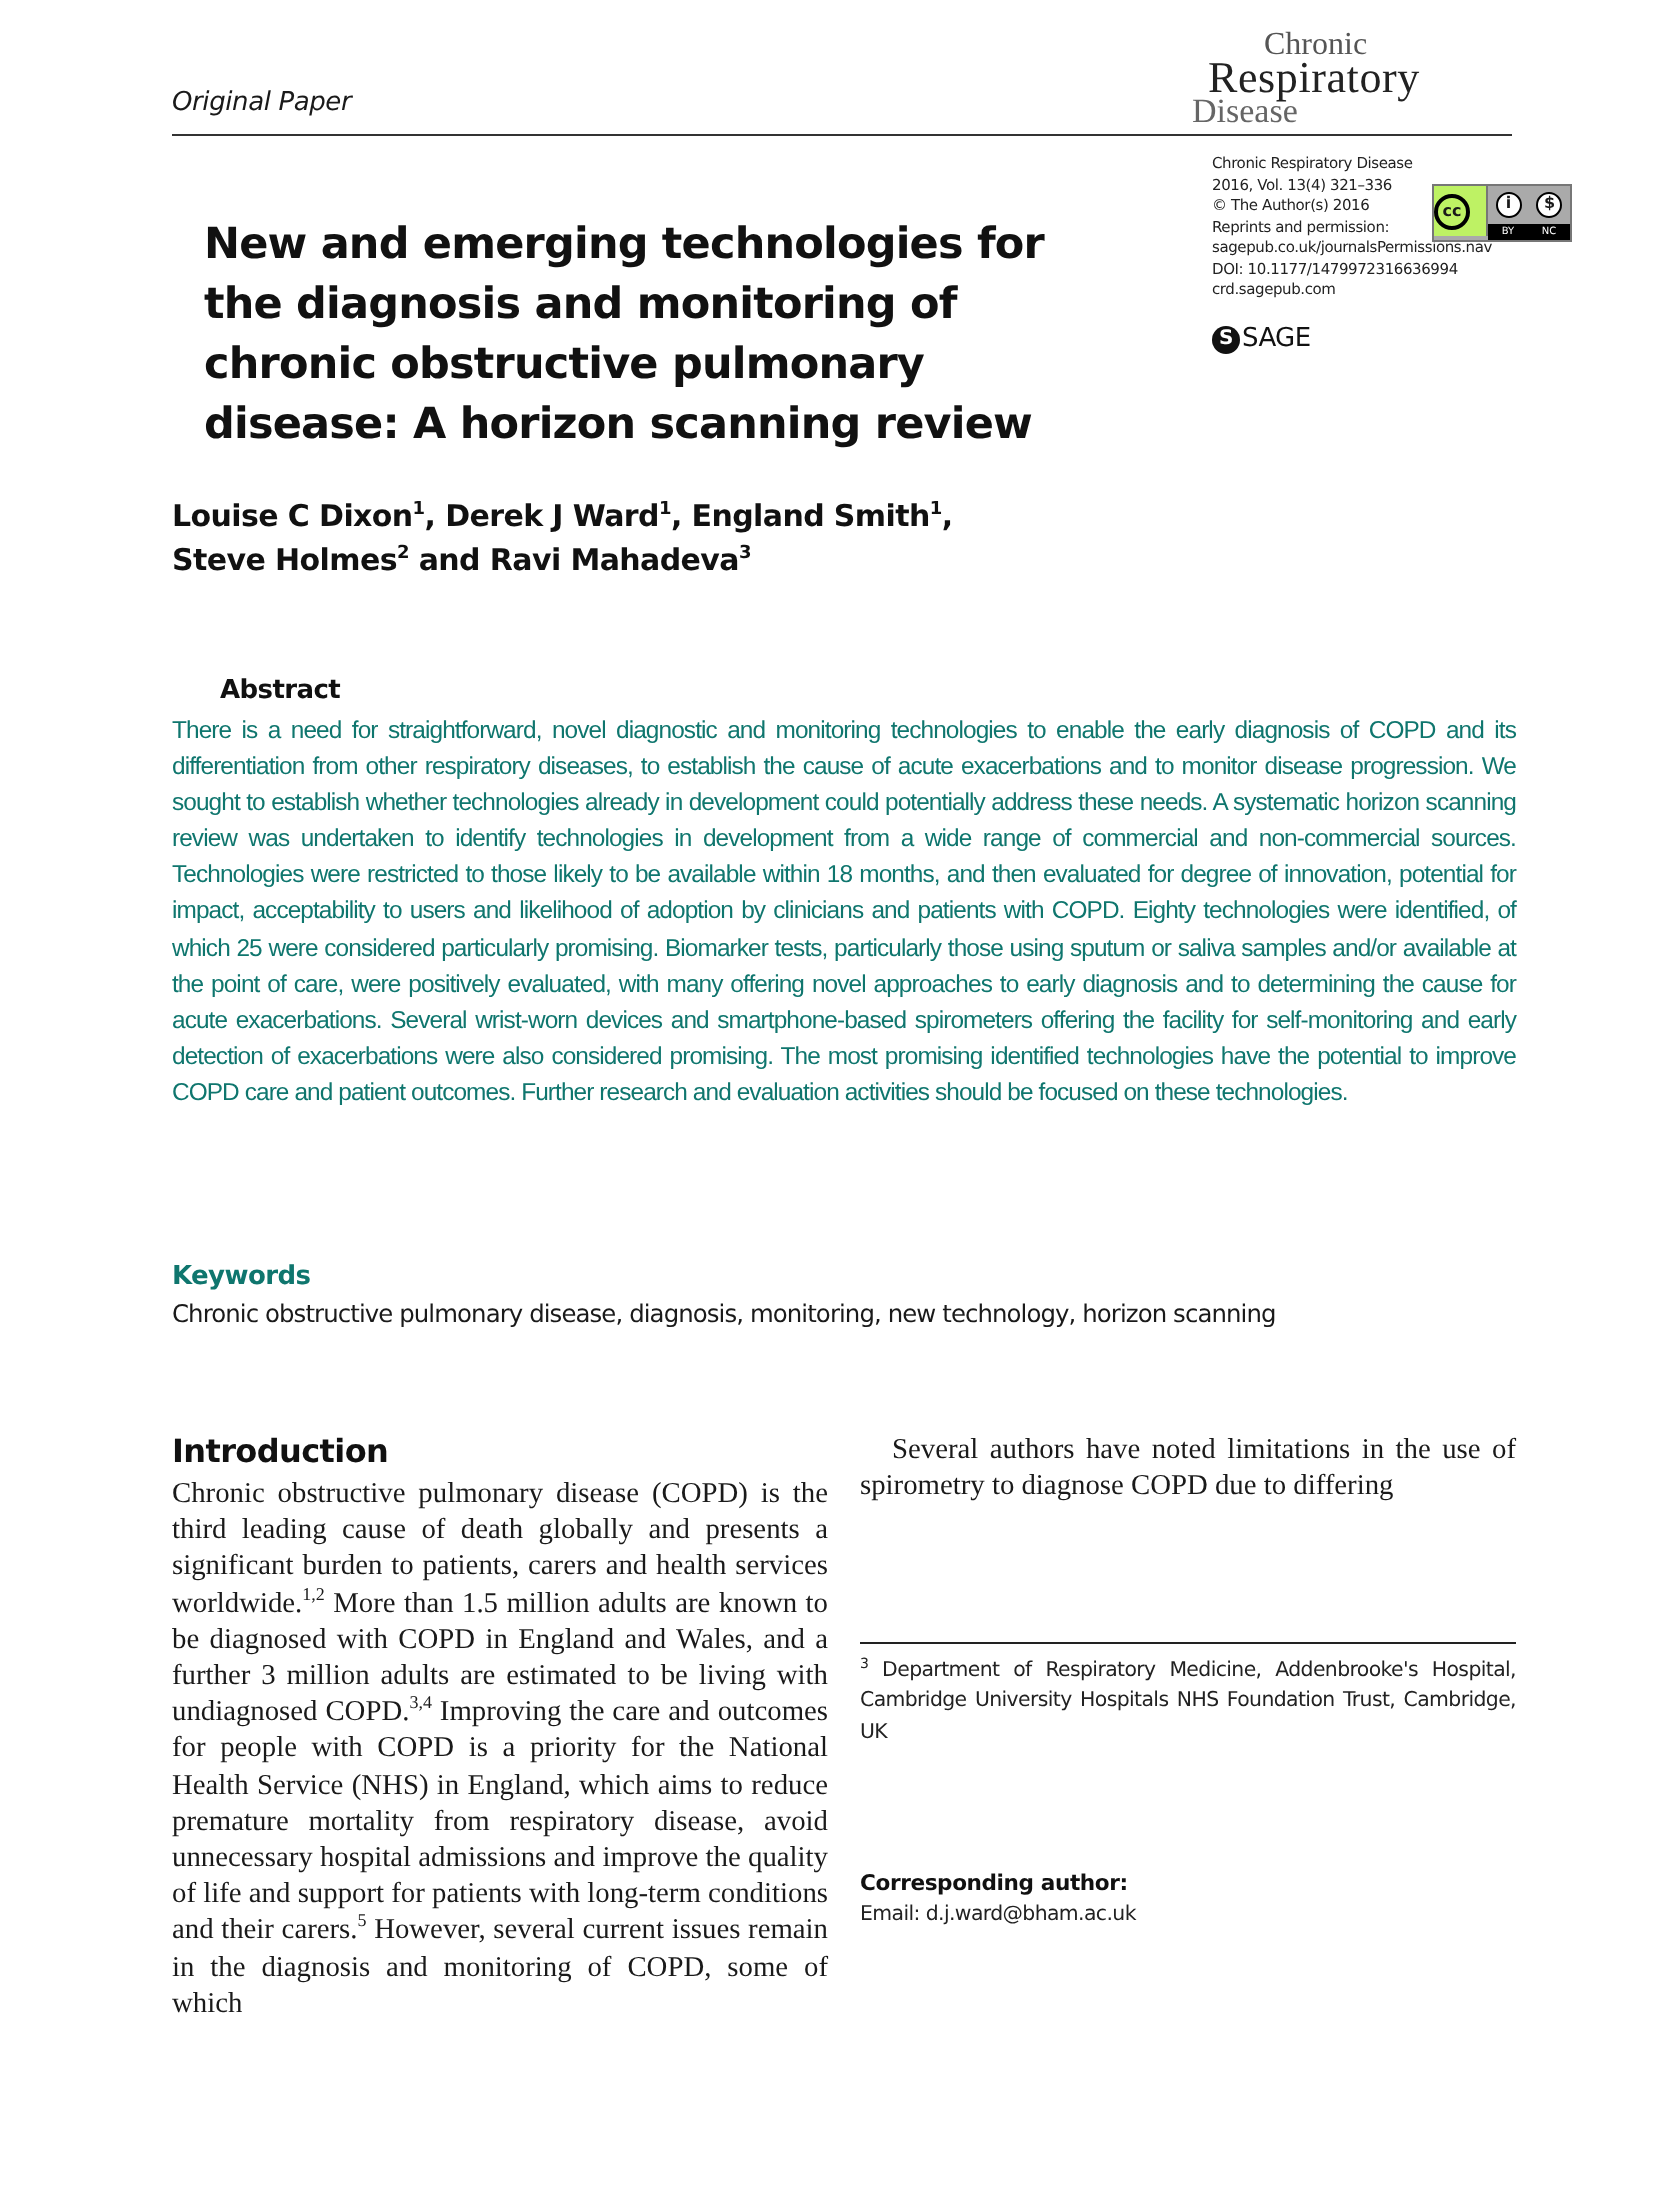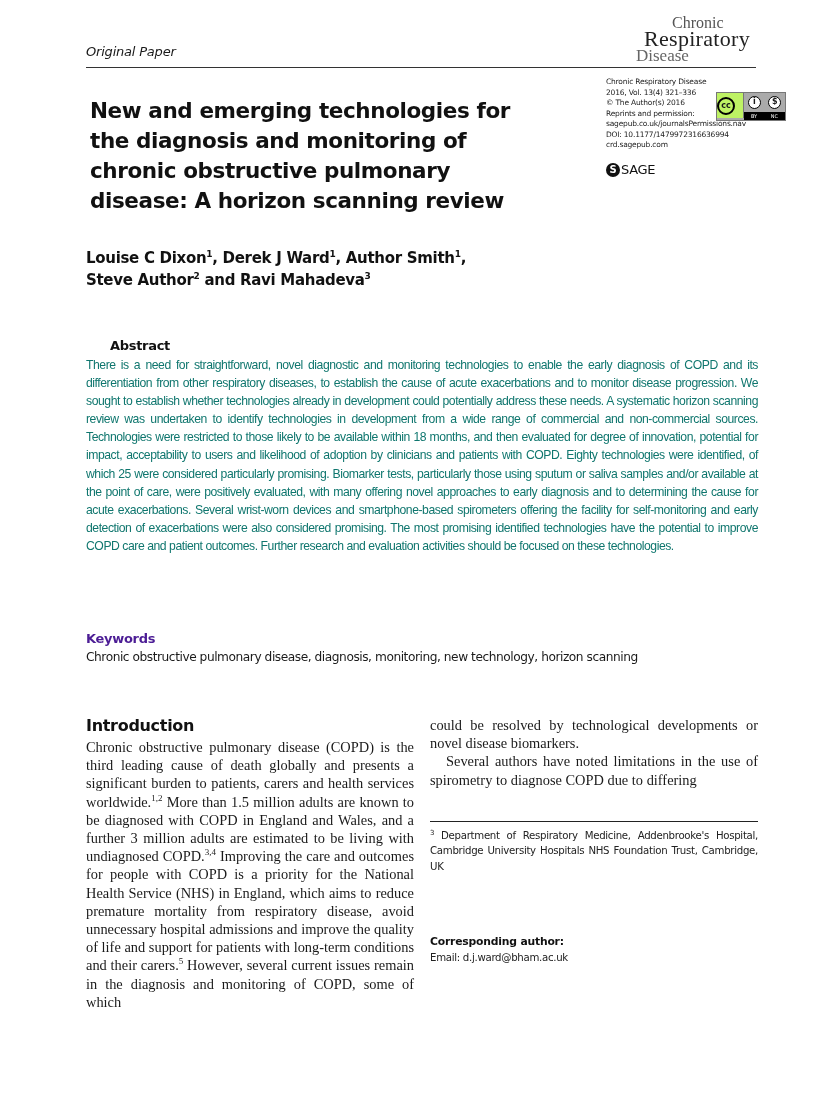--- a/index.html
+++ b/index.html
@@ -1,21 +1,21 @@
 <!DOCTYPE html>
 <html><head>
 <meta charset="utf-8">
 <style>
   html, body { margin: 0; padding: 0; background: #ffffff; }
   body { width: 827px; height: 1102px; position: relative; overflow: hidden; color: #1a1a1a; }
 
   .header-label { position: absolute; left: 86px; top: 44px; font-size: 13px; font-style: italic; font-family: "DejaVu Sans", sans-serif; letter-spacing: -0.2px; }
   .header-rule { position: absolute; left: 86px; top: 67px; width: 670px; height: 1px; background: #333; }
 
-  .journal-logo { position: absolute; left: 636px; top: 14px; width: 130px; height: 52px; font-family: "Liberation Serif", serif; color: #333; }
+  .journal-logo { position: absolute; left: 596px; top: 14px; width: 130px; height: 52px; font-family: "Liberation Serif", serif; color: #333; }
   .journal-logo .l1 { position: absolute; left: 36px; top: 0; font-size: 16px; color: #555; }
   .journal-logo .l2 { position: absolute; left: 8px; top: 12px; font-size: 22px; color: #222; letter-spacing: 0.3px; }
   .journal-logo .l3 { position: absolute; left: 0; top: 32px; font-size: 17px; color: #666; }
 
   .title { position: absolute; left: 86px; top: 92px; width: 440px; font-family: "DejaVu Sans", sans-serif; font-weight: bold; font-size: 21.5px; line-height: 30px; letter-spacing: -0.4px; color: #111; }
 
   .meta { position: absolute; left: 606px; top: 77px; width: 190px; font-family: "DejaVu Sans", sans-serif; font-size: 7.5px; line-height: 10.5px; color: #222; letter-spacing: -0.2px; }
   .cc-badge { position: absolute; left: 716px; top: 92px; width: 68px; height: 27px; background: #aaa; border: 1px solid #777; display: flex; }
   .cc-badge .cc { width: 26px; height: 25px; background: #bef264; border-right: 1px solid #777; display: flex; align-items: center; justify-content: flex-start; }
   .cc-badge .cc span { display: inline-block; width: 18px; height: 18px; border: 2px solid #000; border-radius: 50%; font-size: 8px; font-weight: bold; line-height: 18px; text-align: center; font-family: "DejaVu Sans", sans-serif; box-sizing: border-box; line-height: 14px; }
@@ -25,21 +25,21 @@
   .cc-badge .icons .bot { height: 8px; background: #000; color: #fff; font-size: 5px; display: flex; justify-content: space-around; align-items: center; font-family: "DejaVu Sans", sans-serif; }
   .sage { position: absolute; left: 606px; top: 162px; font-family: "DejaVu Sans", sans-serif; font-size: 13px; font-weight: normal; color: #111; display: flex; align-items: center; letter-spacing: -0.3px; }
   .sage .s-icon { display: inline-block; width: 14px; height: 14px; border-radius: 50%; background: #111; color: #fff; font-size: 10px; line-height: 14px; text-align: center; margin-right: 1px; font-weight: bold; }
 
   .authors { position: absolute; left: 86px; top: 247px; width: 440px; font-family: "DejaVu Sans", sans-serif; font-weight: bold; font-size: 15px; line-height: 22px; color: #111; letter-spacing: -0.3px; }
   .authors sup { font-size: 9px; vertical-align: 6px; line-height: 0; }
 
   .abs-head { position: absolute; left: 86px; top: 338px; font-family: "DejaVu Sans", sans-serif; font-weight: bold; font-size: 13px; color: #111; letter-spacing: -0.3px; margin-left: 24px; }
   .abs-body { position: absolute; left: 86px; top: 356px; width: 672px; font-family: Liberation Sans, sans-serif; font-size: 12.2px; line-height: 18.1px; text-align: justify; color: #0f766e; letter-spacing: -0.45px; }
 
-  .kw-head { position: absolute; left: 86px; top: 631px; font-family: "DejaVu Sans", sans-serif; font-weight: bold; font-size: 13px; color: #4c1d95; letter-spacing: -0.3px; }
+  .kw-head { position: absolute; left: 86px; top: 631px; font-family: "DejaVu Sans", sans-serif; font-weight: bold; font-size: 13px; color: #0f766e; letter-spacing: -0.3px; }
   .kw-body { position: absolute; left: 86px; top: 650px; width: 680px; font-family: "DejaVu Sans", sans-serif; font-size: 12.2px; color: #1a1a1a; letter-spacing: -0.45px; }
 
   .intro-head { position: absolute; left: 86px; top: 716px; font-family: "DejaVu Sans", sans-serif; font-weight: bold; font-size: 16px; color: #111; letter-spacing: -0.3px; }
   .col-left { position: absolute; left: 86px; top: 738px; width: 328px; font-family: "Liberation Serif", serif; font-size: 14.4px; line-height: 18.2px; text-align: justify; color: #1a1a1a; }
   .col-left sup, .col-right sup { font-size: 9px; vertical-align: 6px; line-height: 0; }
   .col-right { position: absolute; left: 430px; top: 716px; width: 328px; font-family: "Liberation Serif", serif; font-size: 14.4px; line-height: 18.2px; text-align: justify; color: #1a1a1a; }
   .col-right p { margin: 0; }
   .col-right p.indent { text-indent: 16px; }
 
   .fn-rule { position: absolute; left: 430px; top: 821px; width: 328px; height: 1px; background: #222; }
@@ -55,21 +55,21 @@
 
 <div class="header-label">Original Paper</div>
 <div class="header-rule"></div>
 
 <div class="journal-logo">
   <span class="l1">Chronic</span>
   <span class="l2">Respiratory</span>
   <span class="l3">Disease</span>
 </div>
 
-<h1 class="title" style="margin:4px;">New and emerging technologies for the diagnosis and monitoring of chronic obstructive pulmonary disease: A horizon scanning review</h1>
+<h1 class="title" style="margin:16px;">New and emerging technologies for the diagnosis and monitoring of chronic obstructive pulmonary disease: A horizon scanning review</h1>
 
 <div class="meta">
   <div>Chronic Respiratory Disease</div>
   <div>2016, Vol. 13(4) 321–336</div>
   <div>© The Author(s) 2016</div>
   <div>Reprints and permission:</div>
   <div>sagepub.co.uk/journalsPermissions.nav</div>
   <div>DOI: 10.1177/1479972316636994</div>
   <div>crd.sagepub.com</div>
 </div>
@@ -91,38 +91,37 @@
 </div>
 
 <div class="sage">
   <span class="s-icon">S</span>
   <span>SAGE</span>
 </div>
 
 <div class="authors">
   <span>Louise C Dixon</span><sup>1</sup><span>, </span>
   <span>Derek J Ward</span><sup>1</sup><span>, </span>
-  <span>Author Smith</span><sup>1</sup><span>,</span><br>
-  <span>Steve Author</span><sup>2</sup><span style="white-space:pre;"> and </span><span>Ravi Mahadeva</span><sup>3</sup>
+  <span>England Smith</span><sup>1</sup><span>,</span><br>
+  <span>Steve Holmes</span><sup>2</sup><span style="white-space:pre;"> and </span><span>Ravi Mahadeva</span><sup>3</sup>
 </div>
 
 <div class="abs-head">Abstract</div>
 <div class="abs-body">There is a need for straightforward, novel diagnostic and monitoring technologies to enable the early diagnosis of COPD and its differentiation from other respiratory diseases, to establish the cause of acute exacerbations and to monitor disease progression. We sought to establish whether technologies already in development could potentially address these needs. A systematic horizon scanning review was undertaken to identify technologies in development from a wide range of commercial and non-commercial sources. Technologies were restricted to those likely to be available within 18 months, and then evaluated for degree of innovation, potential for impact, acceptability to users and likelihood of adoption by clinicians and patients with COPD. Eighty technologies were identified, of which 25 were considered particularly promising. Biomarker tests, particularly those using sputum or saliva samples and/or available at the point of care, were positively evaluated, with many offering novel approaches to early diagnosis and to determining the cause for acute exacerbations. Several wrist-worn devices and smartphone-based spirometers offering the facility for self-monitoring and early detection of exacerbations were also considered promising. The most promising identified technologies have the potential to improve COPD care and patient outcomes. Further research and evaluation activities should be focused on these technologies.</div>
 
 <div class="kw-head">Keywords</div>
 <div class="kw-body">Chronic obstructive pulmonary disease, diagnosis, monitoring, new technology, horizon scanning</div>
 
 <h2 class="intro-head" style="margin:0;">Introduction</h2>
 
 <div class="col-left">
   <span>Chronic obstructive pulmonary disease (COPD) is the third leading cause of death globally and presents a significant burden to patients, carers and health services worldwide.</span><sup>1,2</sup><span> More than 1.5 million adults are known to be diagnosed with COPD in England and Wales, and a further 3 million adults are estimated to be living with undiagnosed COPD.</span><sup>3,4</sup><span> Improving the care and outcomes for people with COPD is a priority for the National Health Service (NHS) in England, which aims to reduce premature mortality from respiratory disease, avoid unnecessary hospital admissions and improve the quality of life and support for patients with long-term conditions and their carers.</span><sup>5</sup><span> However, several current issues remain in the diagnosis and monitoring of COPD, some of which</span>
 </div>
 
 <div class="col-right">
-  <p>could be resolved by technological developments or novel disease biomarkers.</p>
   <p class="indent">Several authors have noted limitations in the use of spirometry to diagnose COPD due to differing</p>
 </div>
 
 <div class="fn-rule"></div>
 
 <div class="affils">
   <p><sup>3</sup><span> Department of Respiratory Medicine, Addenbrooke's Hospital, Cambridge University Hospitals NHS Foundation Trust, Cambridge, UK</span></p>
 </div>
 
 <div class="corr-head">Corresponding author:</div>

